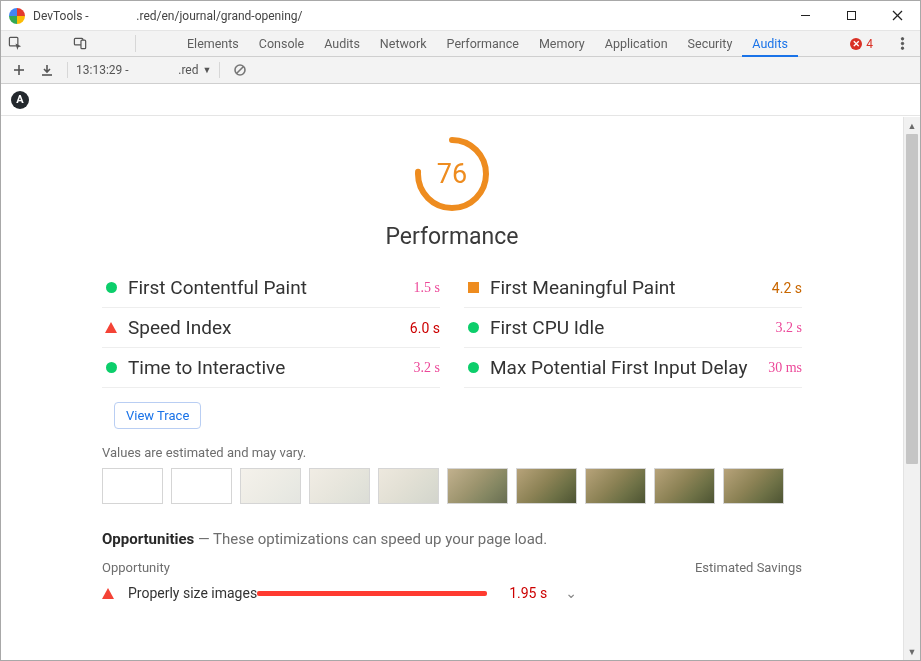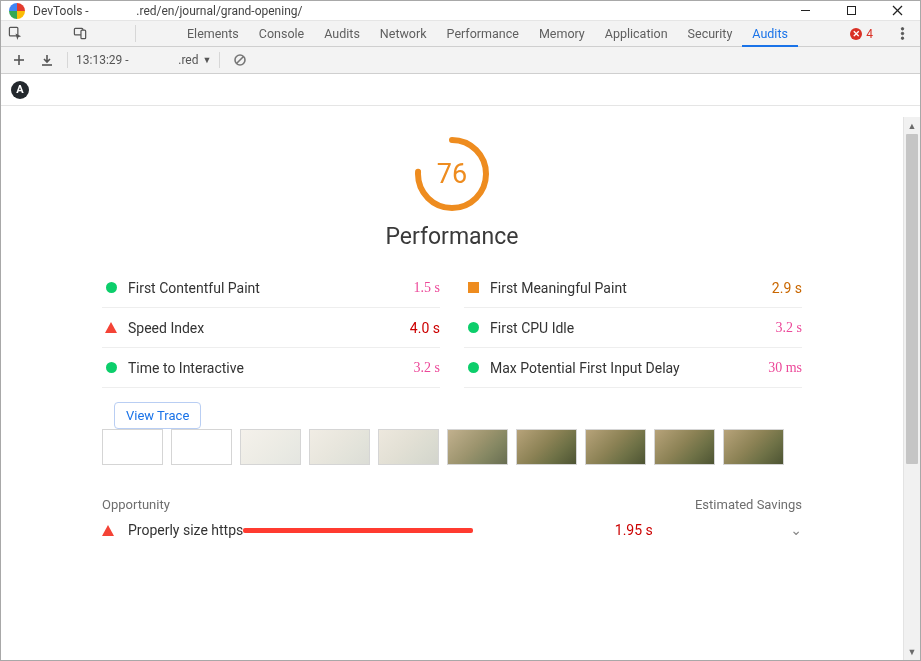--- a/index.html
+++ b/index.html
@@ -24,21 +24,21 @@
     width:921px;height:661px;
     font-family:"Segoe UI", Roboto, Arial, sans-serif;
     font-size:13px;color:var(--text-black);
     background:#fff;
     border:1px solid #a8a8a8;
     overflow:hidden;position:relative;
   }
 
   
   .titlebar{
-    height:20px;background:#fff;border-bottom:1px solid #e5e5e5;
+    height:30px;background:#fff;border-bottom:1px solid #e5e5e5;
     display:flex;align-items:center;padding:0 0 0 8px;
   }
   .titlebar .favicon{width:16px;height:16px;border-radius:50%;
     background:conic-gradient(#e33b2e 0 90deg,#fbbc05 90deg 180deg,#34a853 180deg 270deg,#4285f4 270deg 360deg);
     margin-right:8px;flex:none;}
   .titlebar .title{color:#444;font-size:12px;white-space:nowrap;}
   .win-btns{margin-left:auto;display:flex;height:100%;}
   .win-btn{width:46px;display:flex;align-items:center;justify-content:center;color:#222;}
   .win-btn svg{width:11px;height:11px;}
 
@@ -100,21 +100,21 @@
   .vt-btn:not(.active) svg line{stroke:#6b6b6b;}
 
   .metrics{display:flex;gap:24px;margin-top:6px;}
   .metrics-col{flex:1;}
   .metric{display:flex;align-items:center;height:40px;border-bottom:1px solid #eee;}
   .metric .m-icon{width:18px;display:flex;align-items:center;justify-content:center;}
   .m-dot{width:11px;height:11px;border-radius:50%;}
   .m-dot.green{background:var(--green);}
   .m-sq{width:11px;height:11px;background:var(--orange);}
   .m-tri{width:0;height:0;border-left:6px solid transparent;border-right:6px solid transparent;border-bottom:11px solid var(--red);}
-  .metric .m-name{margin-left:8px;color:#333;font-size:14px;}
+  .metric .m-name{margin-left:8px;color:#333;font-size:19px;}
   .metric .m-val{margin-left:auto;font-size:14px;}
   .val-green{color:#ec4899;font-family:Liberation Serif, serif;}
   .val-orange{color:#c96700;}
   .val-red{color:var(--dark-red);}
 
   .view-trace{margin-top:14px;display:inline-block;padding:5px 11px;border:1px solid #b9cef3;border-radius:4px;color:var(--link-blue);font-size:13px;margin-left:12px;}
   .estimate-note{margin:16px 0 8px;color:var(--text-light);font-size:13px;}
 
   .filmstrip{display:flex;gap:8px;}
   .frame{width:61px;height:36px;border:1px solid #d5d5d5;background:#fff;position:relative;overflow:hidden;}
@@ -127,26 +127,26 @@
   .frame.fade5::after{opacity:.85}
   .frame.fade6::after{opacity:1}
   .frame.fade7::after{opacity:1}
   .frame.fade8::after{opacity:1}
   .frame.fade9::after{opacity:1}
 
   .opps{margin-top:26px;}
   .opps-head{font-size:15px;color:#292929;}
   .opps-head b{font-weight:700}
   .opps-head .sub{color:var(--text-light);font-weight:400;}
-  .opps-cols{display:flex;margin-top:32px;font-size:13px;color:var(--text-light);}
+  .opps-cols{display:flex;margin-top:12px;font-size:13px;color:var(--text-light);}
   .opps-cols .right{margin-left:auto;}
   .opp-row{display:flex;align-items:center;margin-top:10px;font-size:14px;}
   .opp-row .m-icon{width:18px;display:flex;align-items:center;}
   .opp-row .opp-name{margin-left:8px;color:#333;}
-  .opp-bar-wrap{flex:1;display:flex;justify-content:space-between;align-items:center;gap:12px;}
+  .opp-bar-wrap{flex:1;display:flex;justify-content:flex-start;align-items:center;gap:12px;}
   .opp-bar{width:230px;height:5px;background:#ff3b30;border-radius:2px;}
   .opp-val{color:var(--dark-red);width:48px;text-align:right;}
   .opp-chev{color:#888;margin-left:6px;}
 
   
   .scrollbar{position:absolute;top:0;right:0;width:17px;height:100%;background:#f1f1f1;border-left:1px solid #e3e3e3;}
   .scroll-btn{height:17px;display:flex;align-items:center;justify-content:center;color:#6b6b6b;font-size:9px;}
   .scroll-thumb{position:absolute;left:2px;right:2px;top:17px;height:330px;background:#c5c5c5;border-radius:1px;}
 
 </style>
@@ -272,82 +272,86 @@
                 <span class="m-dot green"></span>
               </span>
               <span class="m-name">First Contentful Paint</span>
               <span class="m-val val-green">1.5 s</span>
             </div>
             <div class="metric">
               <span class="m-icon">
                 <span class="m-tri"></span>
               </span>
               <span class="m-name">Speed Index</span>
-              <span class="m-val val-red">4.0 s</span>
+              <span class="m-val val-red">6.0 s</span>
             </div>
             <div class="metric">
               <span class="m-icon">
                 <span class="m-dot green"></span>
               </span>
               <span class="m-name">Time to Interactive</span>
               <span class="m-val val-green">3.2 s</span>
             </div>
           </div>
         <div class="metrics-col" id="metrics-right">
             <div class="metric">
               <span class="m-icon">
                 <span class="m-sq"></span>
               </span>
               <span class="m-name">First Meaningful Paint</span>
-              <span class="m-val val-orange">2.9 s</span>
+              <span class="m-val val-orange">4.2 s</span>
             </div>
             <div class="metric">
               <span class="m-icon">
                 <span class="m-dot green"></span>
               </span>
               <span class="m-name">First CPU Idle</span>
               <span class="m-val val-green">3.2 s</span>
             </div>
             <div class="metric">
               <span class="m-icon">
                 <span class="m-dot green"></span>
               </span>
               <span class="m-name">Max Potential First Input Delay</span>
               <span class="m-val val-green">30 ms</span>
             </div>
           </div>
       </div>
       <div style="margin-top:0;">
         <span class="view-trace">View Trace</span>
       </div>
+      <div class="estimate-note">Values are estimated and may vary.</div>
 
       <div class="filmstrip">
         <div class="frame fade fade0"></div>
         <div class="frame fade fade1"></div>
         <div class="frame fade fade2"></div>
         <div class="frame fade fade3"></div>
         <div class="frame fade fade4"></div>
         <div class="frame fade fade5"></div>
         <div class="frame fade fade6"></div>
         <div class="frame fade fade7"></div>
         <div class="frame fade fade8"></div>
         <div class="frame fade fade9"></div>
       </div>
 
       <div class="opps">
+        <div class="opps-head">
+          <b>Opportunities</b><span class="sub"> — These optimizations can speed up your page load.</span>
+        </div>
         <div class="opps-cols">
           <span>Opportunity</span>
           <span class="right">Estimated Savings</span>
         </div>
         <div id="opps-list">
             <div class="opp-row">
               <span class="m-icon">
                 <span class="m-tri"></span>
               </span>
-              <span class="opp-name">Properly size https</span>
+              <span class="opp-name">Properly size images</span>
               <div class="opp-bar-wrap">
                 <div class="opp-bar"></div>
                 <span class="opp-val">1.95 s</span>
                 <span class="opp-chev">⌄</span>
               </div>
             </div>
           </div>
       </div>
     </div>
 

